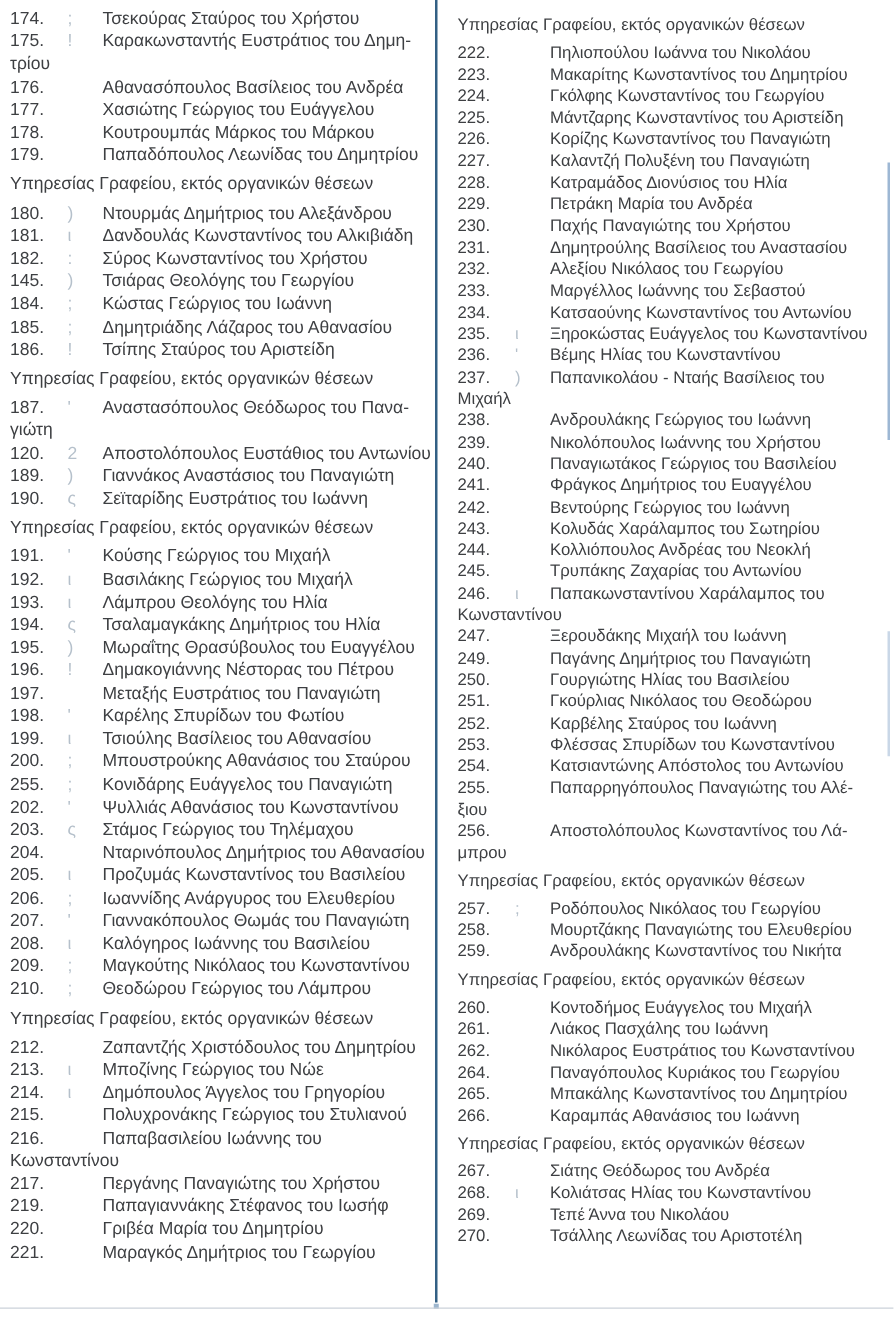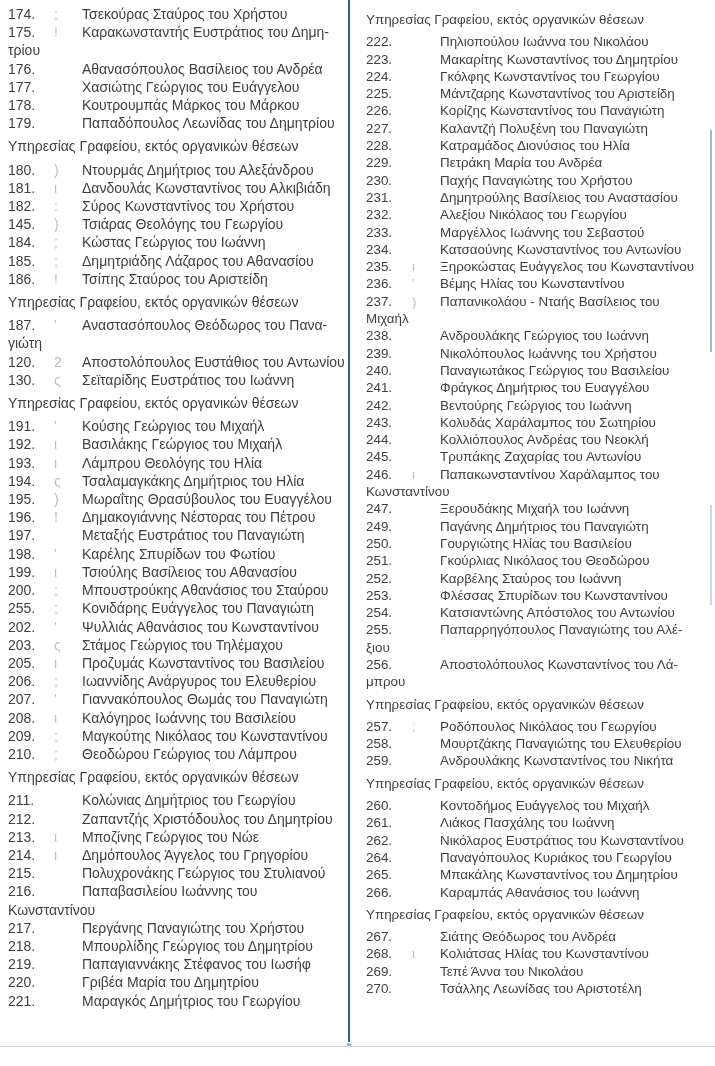--- a/index.html
+++ b/index.html
@@ -35,50 +35,50 @@
       <p class="entry"><span class="num">180.</span><span class="artifact">)</span><span>Ντουρμάς Δημήτριος του Αλεξάνδρου</span></p>
       <p class="entry"><span class="num">181.</span><span class="artifact">ι</span><span>Δανδουλάς Κωνσταντίνος του Αλκιβιάδη</span></p>
       <p class="entry"><span class="num">182.</span><span class="artifact">:</span><span>Σύρος Κωνσταντίνος του Χρήστου</span></p>
       <p class="entry"><span class="num">145.</span><span class="artifact">)</span><span>Τσιάρας Θεολόγης του Γεωργίου</span></p>
       <p class="entry"><span class="num">184.</span><span class="artifact">;</span><span>Κώστας Γεώργιος του Ιωάννη</span></p>
       <p class="entry"><span class="num">185.</span><span class="artifact">;</span><span>Δημητριάδης Λάζαρος του Αθανασίου</span></p>
       <p class="entry"><span class="num">186.</span><span class="artifact">!</span><span>Τσίπης Σταύρος του Αριστείδη</span></p>
       <p class="header">Υπηρεσίας Γραφείου, εκτός οργανικών θέσεων</p>
       <p class="entry"><span class="num">187.</span><span class="artifact">'</span><span>Αναστασόπουλος Θεόδωρος του Πανα-</span><br><span>γιώτη</span></p>
       <p class="entry"><span class="num">120.</span><span class="artifact">2</span><span>Αποστολόπουλος Ευστάθιος του Αντωνίου</span></p>
-      <p class="entry"><span class="num">130.</span><span class="artifact">ς</span><span>Σεϊταρίδης Ευστράτιος του Ιωάννη</span></p>
+      <p class="entry"><span class="num">189.</span><span class="artifact">)</span><span>Γιαννάκος Αναστάσιος του Παναγιώτη</span></p>
+      <p class="entry"><span class="num">190.</span><span class="artifact">ς</span><span>Σεϊταρίδης Ευστράτιος του Ιωάννη</span></p>
       <p class="header">Υπηρεσίας Γραφείου, εκτός οργανικών θέσεων</p>
       <p class="entry"><span class="num">191.</span><span class="artifact">'</span><span>Κούσης Γεώργιος του Μιχαήλ</span></p>
       <p class="entry"><span class="num">192.</span><span class="artifact">ι</span><span>Βασιλάκης Γεώργιος του Μιχαήλ</span></p>
       <p class="entry"><span class="num">193.</span><span class="artifact">ι</span><span>Λάμπρου Θεολόγης του Ηλία</span></p>
       <p class="entry"><span class="num">194.</span><span class="artifact">ς</span><span>Τσαλαμαγκάκης Δημήτριος του Ηλία</span></p>
       <p class="entry"><span class="num">195.</span><span class="artifact">)</span><span>Μωραΐτης Θρασύβουλος του Ευαγγέλου</span></p>
       <p class="entry"><span class="num">196.</span><span class="artifact">!</span><span>Δημακογιάννης Νέστορας του Πέτρου</span></p>
       <p class="entry"><span class="num">197.</span><span class="artifact"></span><span>Μεταξής Ευστράτιος του Παναγιώτη</span></p>
       <p class="entry"><span class="num">198.</span><span class="artifact">'</span><span>Καρέλης Σπυρίδων του Φωτίου</span></p>
       <p class="entry"><span class="num">199.</span><span class="artifact">ι</span><span>Τσιούλης Βασίλειος του Αθανασίου</span></p>
       <p class="entry"><span class="num">200.</span><span class="artifact">;</span><span>Μπουστρούκης Αθανάσιος του Σταύρου</span></p>
       <p class="entry"><span class="num">255.</span><span class="artifact">;</span><span>Κονιδάρης Ευάγγελος του Παναγιώτη</span></p>
       <p class="entry"><span class="num">202.</span><span class="artifact">'</span><span>Ψυλλιάς Αθανάσιος του Κωνσταντίνου</span></p>
       <p class="entry"><span class="num">203.</span><span class="artifact">ς</span><span>Στάμος Γεώργιος του Τηλέμαχου</span></p>
+      <p class="entry"><span class="num">204.</span><span class="artifact"></span><span>Νταρινόπουλος Δημήτριος του Αθανασίου</span></p>
       <p class="entry"><span class="num">205.</span><span class="artifact">ι</span><span>Προζυμάς Κωνσταντίνος του Βασιλείου</span></p>
       <p class="entry"><span class="num">206.</span><span class="artifact">;</span><span>Ιωαννίδης Ανάργυρος του Ελευθερίου</span></p>
       <p class="entry"><span class="num">207.</span><span class="artifact">'</span><span>Γιαννακόπουλος Θωμάς του Παναγιώτη</span></p>
       <p class="entry"><span class="num">208.</span><span class="artifact">ι</span><span>Καλόγηρος Ιωάννης του Βασιλείου</span></p>
       <p class="entry"><span class="num">209.</span><span class="artifact">;</span><span>Μαγκούτης Νικόλαος του Κωνσταντίνου</span></p>
       <p class="entry"><span class="num">210.</span><span class="artifact">;</span><span>Θεοδώρου Γεώργιος του Λάμπρου</span></p>
       <p class="header">Υπηρεσίας Γραφείου, εκτός οργανικών θέσεων</p>
-      <p class="entry"><span class="num">211.</span><span class="artifact"></span><span>Κολώνιας Δημήτριος του Γεωργίου</span></p>
       <p class="entry"><span class="num">212.</span><span class="artifact"></span><span>Ζαπαντζής Χριστόδουλος του Δημητρίου</span></p>
       <p class="entry"><span class="num">213.</span><span class="artifact">ι</span><span>Μποζίνης Γεώργιος του Νώε</span></p>
       <p class="entry"><span class="num">214.</span><span class="artifact">ι</span><span>Δημόπουλος Άγγελος του Γρηγορίου</span></p>
       <p class="entry"><span class="num">215.</span><span class="artifact"></span><span>Πολυχρονάκης Γεώργιος του Στυλιανού</span></p>
       <p class="entry"><span class="num">216.</span><span class="artifact"></span><span>Παπαβασιλείου Ιωάννης του Κωνσταντίνου</span></p>
       <p class="entry"><span class="num">217.</span><span class="artifact"></span><span>Περγάνης Παναγιώτης του Χρήστου</span></p>
-      <p class="entry"><span class="num">218.</span><span class="artifact"></span><span>Μπουρλίδης Γεώργιος του Δημητρίου</span></p>
       <p class="entry"><span class="num">219.</span><span class="artifact"></span><span>Παπαγιαννάκης Στέφανος του Ιωσήφ</span></p>
       <p class="entry"><span class="num">220.</span><span class="artifact"></span><span>Γριβέα Μαρία του Δημητρίου</span></p>
       <p class="entry"><span class="num">221.</span><span class="artifact"></span><span>Μαραγκός Δημήτριος του Γεωργίου</span></p>
     </div>
   <div class="divider"></div>
   <div class="col col-right">
       <p class="header">Υπηρεσίας Γραφείου, εκτός οργανικών θέσεων</p>
       <p class="entry"><span class="num">222.</span><span class="artifact"></span><span>Πηλιοπούλου Ιωάννα του Νικολάου</span></p>
       <p class="entry"><span class="num">223.</span><span class="artifact"></span><span>Μακαρίτης Κωνσταντίνος του Δημητρίου</span></p>
       <p class="entry"><span class="num">224.</span><span class="artifact"></span><span>Γκόλφης Κωνσταντίνος του Γεωργίου</span></p>

